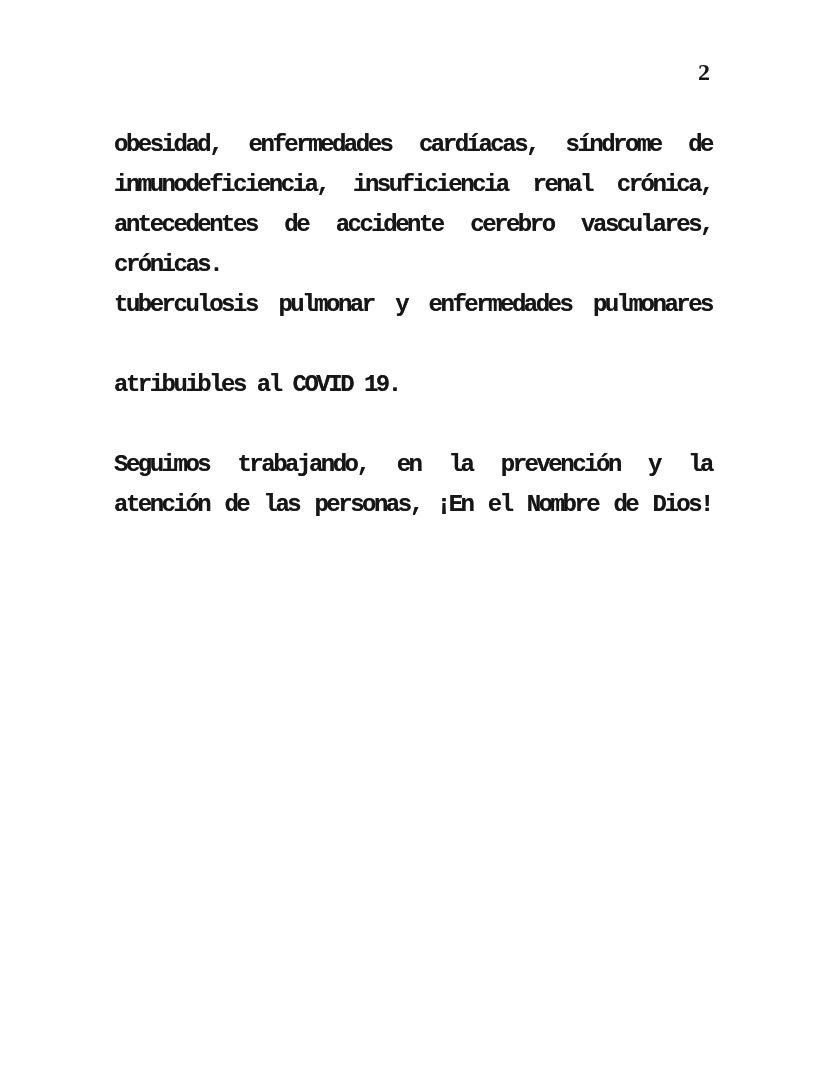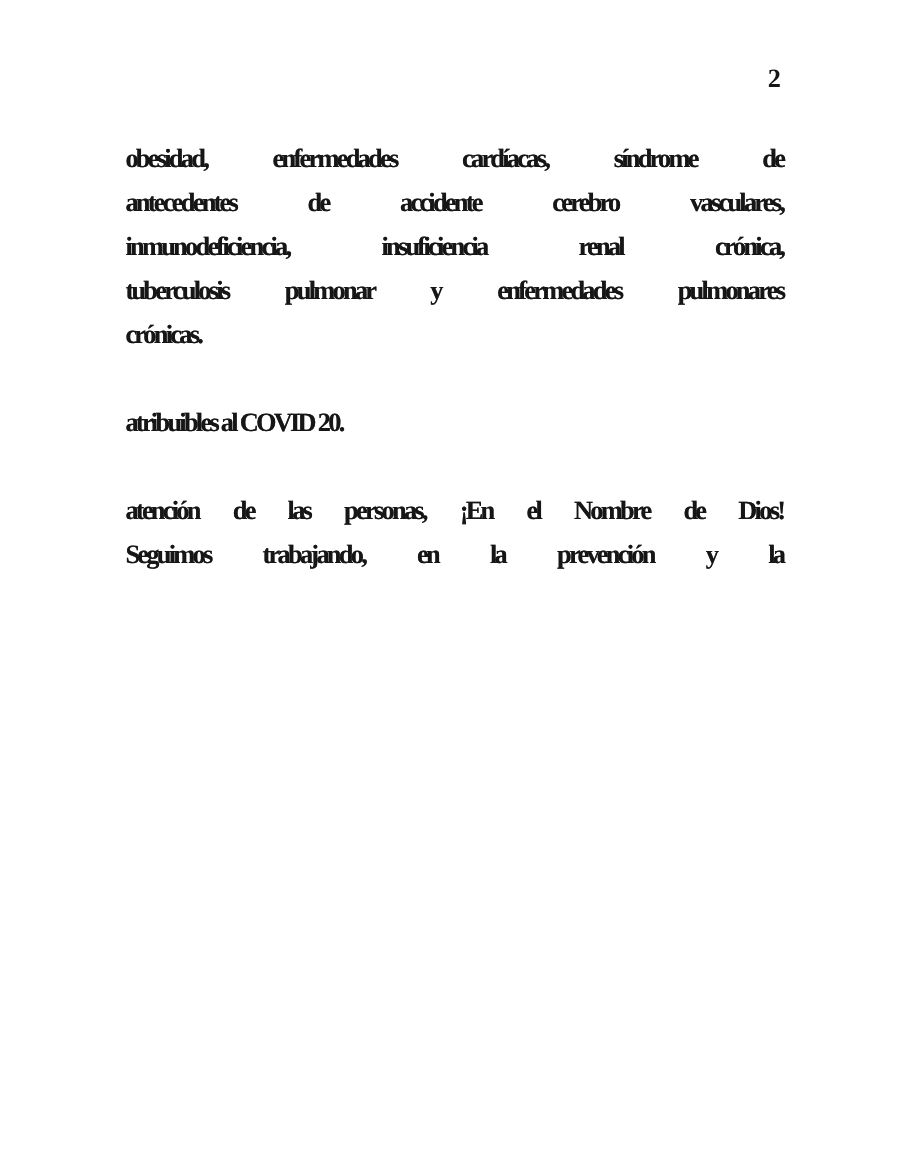--- a/index.html
+++ b/index.html
@@ -27,21 +27,21 @@
     font-weight: 700;
     font-size: 24px;
     line-height: 28px;
     padding-right: 2px;
     box-sizing: border-box;
   }
   .para {
     margin: 0 0 40px 0;
   }
   .line {
-    font-family: Liberation Serif, serif;
+    font-family: Liberation Mono, monospace;
     font-weight: 700;
     font-size: 24px;
     letter-spacing: -2.5px;
     line-height: 40px;
     height: 40px;
     text-align: left;
     text-shadow: 0 0 0.5px rgba(20,20,20,0.65);
   }
   .line.fill {
     text-align: justify;
@@ -50,29 +50,29 @@
 </style>
 </head>
 <body>
 
 <main class="doc">
 
   <div class="page-num">2</div>
 
   <section class="para">
     <div class="line fill">obesidad, enfermedades cardíacas, síndrome de</div>
+    <div class="line fill">inmunodeficiencia, insuficiencia renal crónica,</div>
     <div class="line fill">antecedentes de accidente cerebro vasculares,</div>
-    <div class="line fill">inmunodeficiencia, insuficiencia renal crónica,</div>
+    <div class="line">crónicas.</div>
     <div class="line fill">tuberculosis pulmonar y enfermedades pulmonares</div>
-    <div class="line">crónicas.</div>
   </section>
 
   <section class="para">
-    <div class="line">atribuibles al COVID 20.</div>
+    <div class="line">atribuibles al COVID 19.</div>
   </section>
 
 
   <section class="para">
+    <div class="line fill">Seguimos trabajando, en la prevención y la</div>
     <div class="line fill">atención de las personas, ¡En el Nombre de Dios!</div>
-    <div class="line fill">Seguimos trabajando, en la prevención y la</div>
   </section>
 
 </main>
 
 </body></html>

